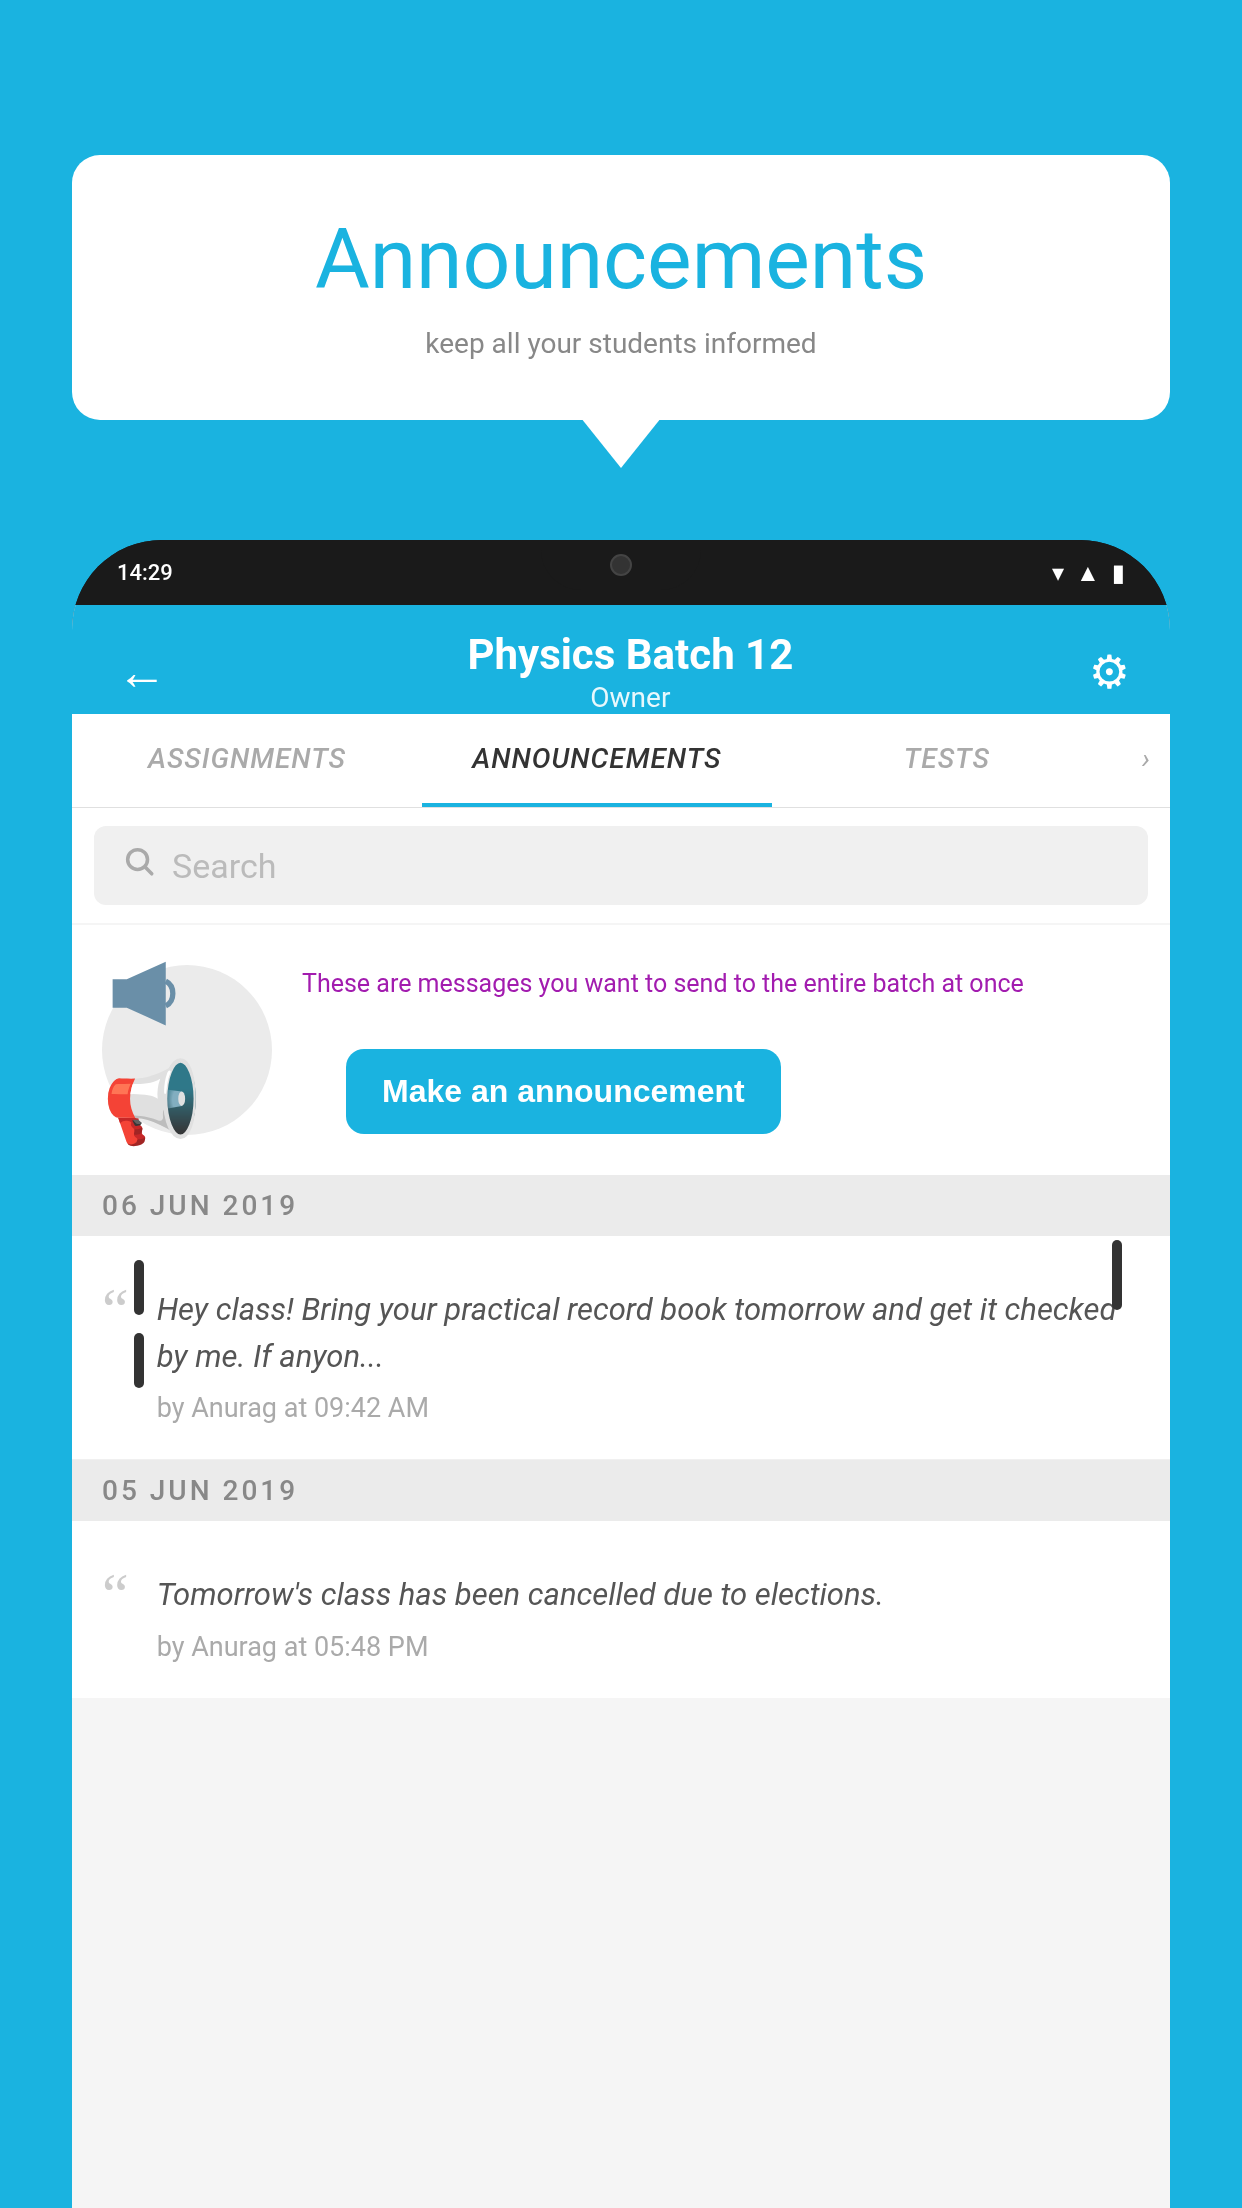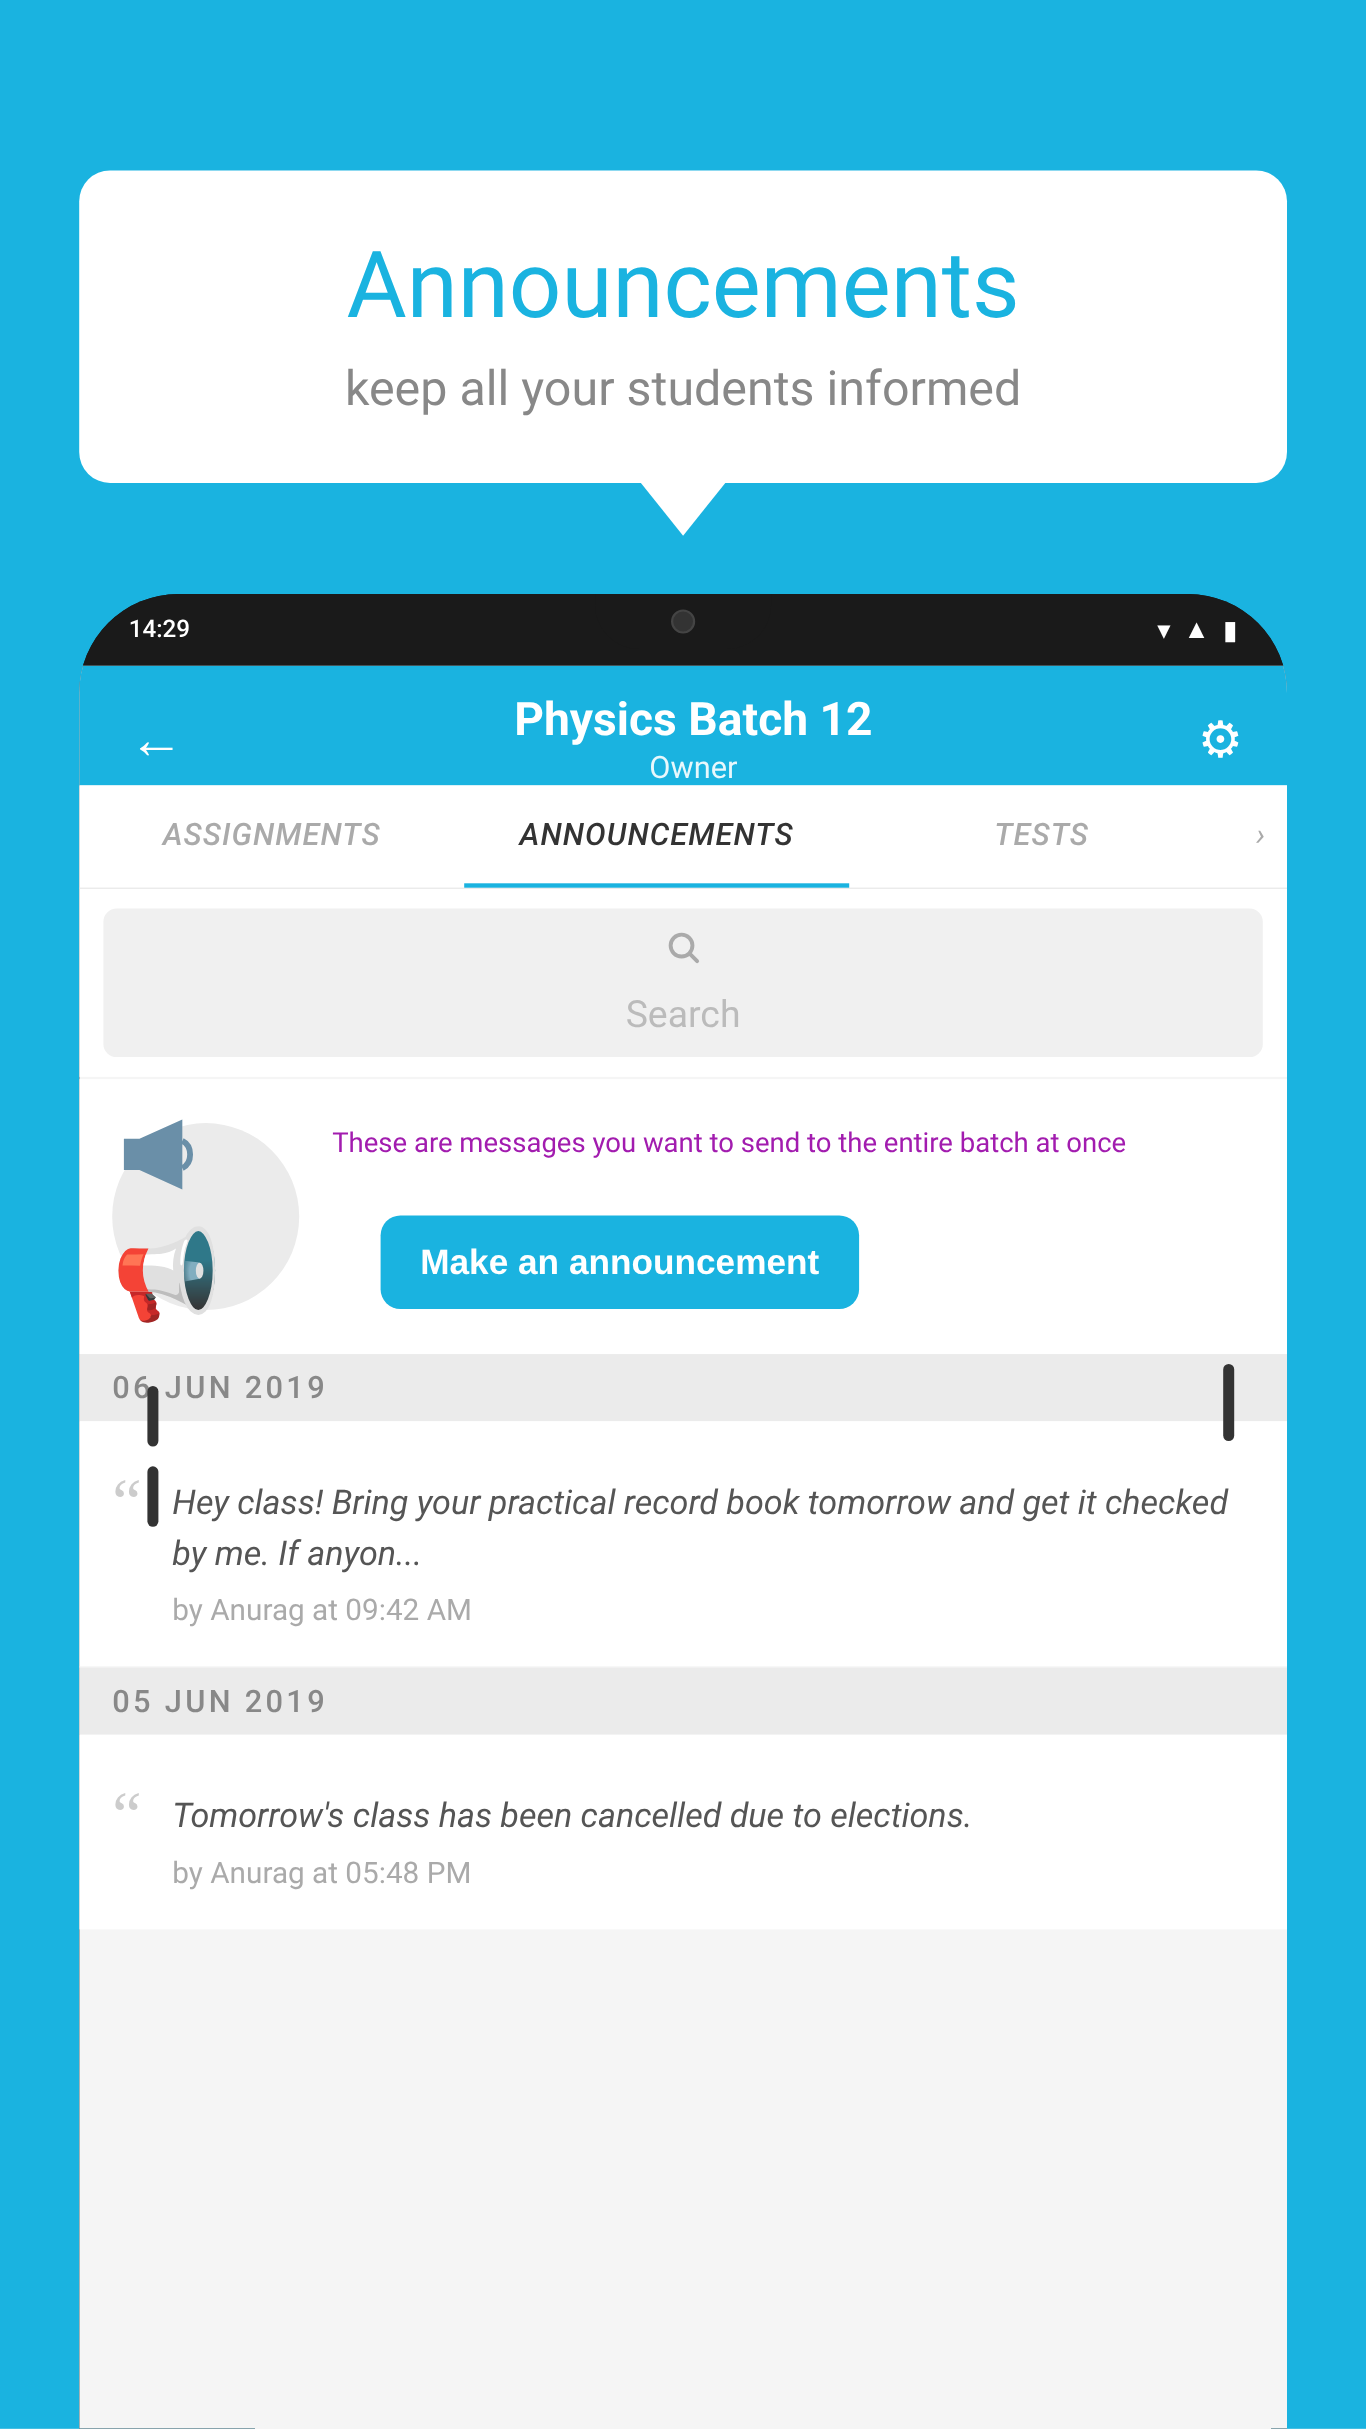--- a/index.html
+++ b/index.html
@@ -44,21 +44,21 @@
 
     .speech-bubble-title {
       color: #1ab3e0;
       font-size: 84px;
       font-weight: 400;
       margin-bottom: 18px;
     }
 
     .speech-bubble-subtitle {
       color: #888;
-      font-size: 44px;
+      font-size: 28px;
       font-weight: 400;
     }
 
     
     .phone-frame {
       position: absolute;
       top: 540px;
       left: 72px;
       right: 72px;
       bottom: 0;
@@ -198,21 +198,20 @@
       padding: 18px 22px;
     }
 
     .search-bar {
       background: #f0f0f0;
       border-radius: 12px;
       display: flex;
       align-items: center;
       padding: 18px 28px;
       gap: 16px;
-      flex-direction: column;
     }
 
     .search-icon-svg {
       color: #999;
       font-size: 36px;
     }
 
     .search-placeholder {
       color: #bbb;
       font-size: 34px;

